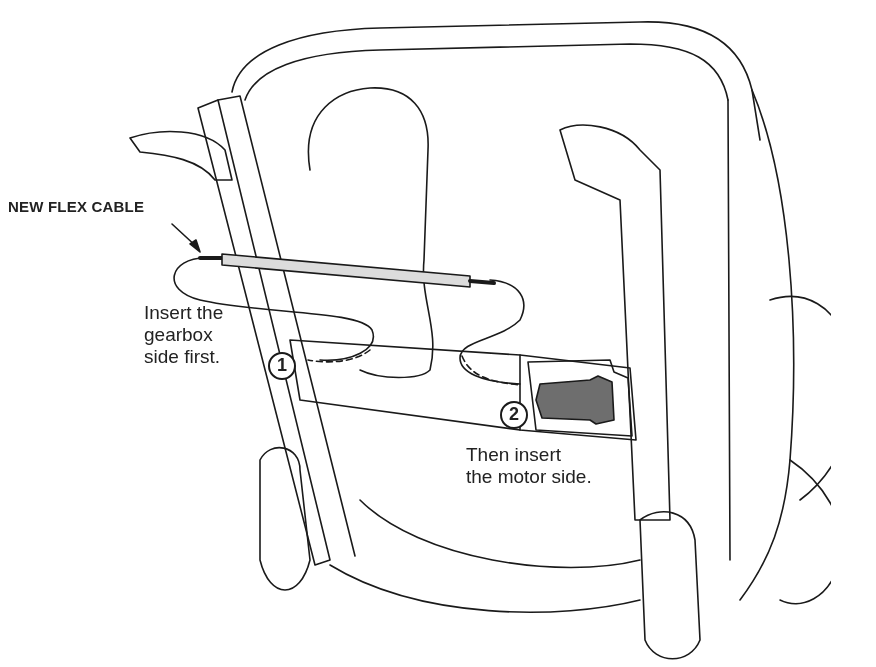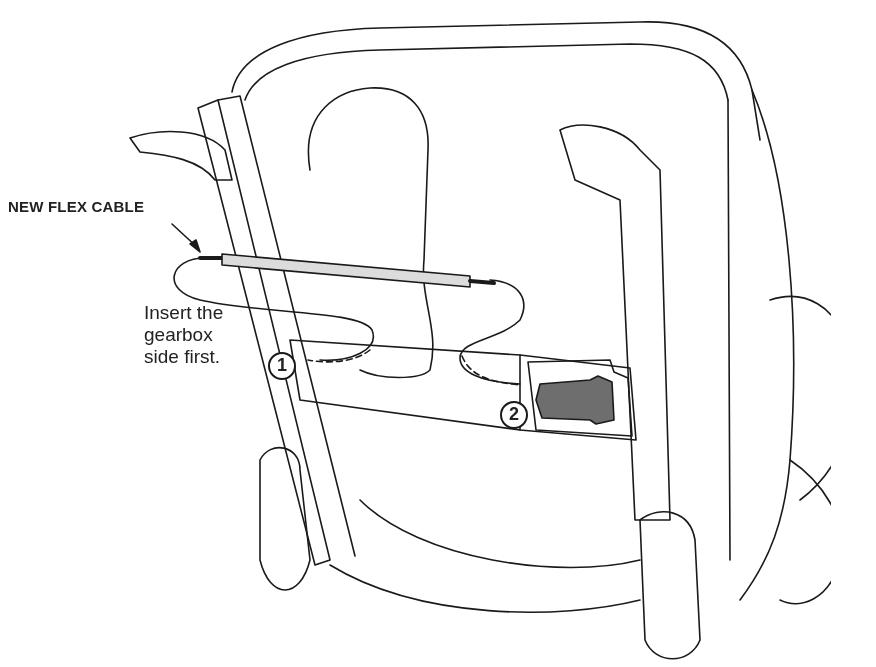--- a/index.html
+++ b/index.html
@@ -64,16 +64,20 @@
 </svg>
 
 <div class="lbl title" style="left:8px;top:198px;">NEW FLEX CABLE</div>
 
 <div class="lbl note" style="left:144px;top:302px;">
   <div>Insert the</div>
   <div>gearbox</div>
   <div>side first.</div>
 </div>
 
+<div class="lbl note" style="left:466px;top:444px;">
+  <div>Then insert</div>
+  <div>the motor side.</div>
+</div>
 
 <div class="lbl" style="left:275px;top:355px;font-size:18px;font-weight:bold;width:14px;text-align:center;">1</div>
 <div class="lbl" style="left:507px;top:404px;font-size:18px;font-weight:bold;width:14px;text-align:center;">2</div>
 </div>
 
 </body></html>

